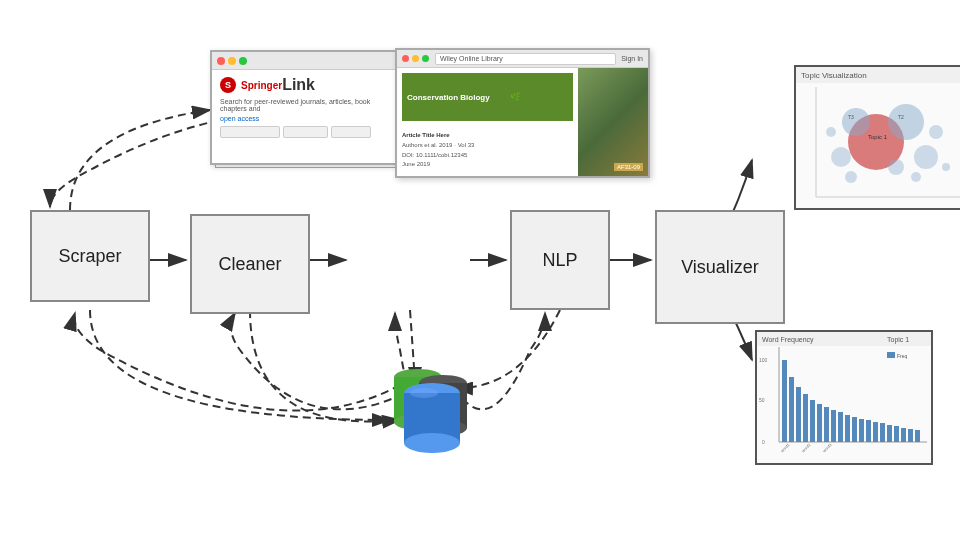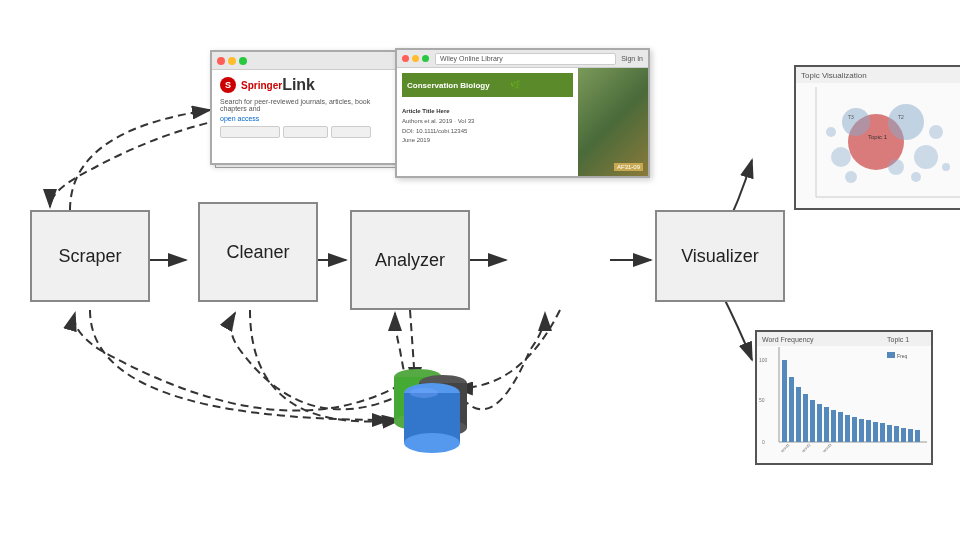--- a/index.html
+++ b/index.html
@@ -94,27 +94,27 @@
 
     <path d="M 90 310 Q 90 420 390 420" stroke="#333" stroke-width="2" stroke-dasharray="8,5" fill="none" marker-end="url(#arrowhead-dashed)"></path>
     <path d="M 250 310 Q 250 435 400 420" stroke="#333" stroke-width="2" stroke-dasharray="8,5" fill="none" marker-end="url(#arrowhead-dashed)"></path>
     <path d="M 410 310 Q 415 380 415 385" stroke="#333" stroke-width="2" stroke-dasharray="8,5" fill="none" marker-end="url(#arrowhead-dashed)"></path>
     <path d="M 560 310 Q 520 390 455 388" stroke="#333" stroke-width="2" stroke-dasharray="8,5" fill="none" marker-end="url(#arrowhead-dashed)"></path>
   </svg>
 
   <div class="pipeline-box" style="left:30px;top:210px;width:120px;height:92px;">
     <span>Scraper</span>
   </div>
-  <div class="pipeline-box" style="left:190px;top:202px;width:120px;height:100px;margin-left:8px;">
+  <div class="pipeline-box" style="left:190px;top:214px;width:120px;height:100px;">
     <span>Cleaner</span>
   </div>
-  <div class="pipeline-box" style="left:350px;top:210px;width:120px;height:100px;">
-    <span>Analyzer</span>
-  </div>
-  <div class="pipeline-box" style="left:655px;top:210px;width:130px;height:92px;">
+  <div class="pipeline-box" style="left:510px;top:210px;width:100px;height:100px;">
+    <span>NLP</span>
+  </div>
+  <div class="pipeline-box" style="left:655px;top:210px;width:130px;height:114px;">
     <span>Visualizer</span>
   </div>
 
   <div class="browser-mockup" style="left:210px;top:50px;width:195px;height:115px;z-index:5;">
     <div style="background:#e8e8e8;height:18px;display:flex;align-items:center;padding:0 5px;border-bottom:1px solid #ccc;">
       <div style="width:8px;height:8px;border-radius:50%;background:#ff5f57;margin-right:3px;"></div>
       <div style="width:8px;height:8px;border-radius:50%;background:#febc2e;margin-right:3px;"></div>
       <div style="width:8px;height:8px;border-radius:50%;background:#28c840;"></div>
     </div>
     <div style="padding:6px 8px;">
@@ -143,21 +143,21 @@
   <div class="browser-mockup" style="left:395px;top:48px;width:255px;height:130px;z-index:6;">
     <div style="background:#e8e8e8;height:18px;display:flex;align-items:center;padding:0 5px;border-bottom:1px solid #ccc;">
       <div style="width:7px;height:7px;border-radius:50%;background:#ff5f57;margin-right:3px;"></div>
       <div style="width:7px;height:7px;border-radius:50%;background:#febc2e;margin-right:3px;"></div>
       <div style="width:7px;height:7px;border-radius:50%;background:#28c840;margin-right:6px;"></div>
       <div style="font-size:7px;color:#555;flex:1;background:#fff;height:12px;border-radius:2px;padding:1px 4px;border:1px solid #ccc;">Wiley Online Library</div>
       <div style="font-size:7px;color:#555;margin-left:5px;">Sign In</div>
     </div>
     <div style="display:flex;height:calc(100% - 18px);">
       <div style="flex:1;padding:5px;">
-        <div style="background:#5a8a2a;color:white;font-size:8px;font-weight:bold;padding:7px 5px;margin-bottom:10px;display:flex;align-items:center;gap:21px;">
+        <div style="background:#5a8a2a;color:white;font-size:8px;font-weight:bold;padding:19px 5px;margin-bottom:10px;display:flex;align-items:center;gap:21px;">
           <span>Conservation Biology</span>
           <span style="font-size:9px;">🌿</span>
         </div>
         <div style="font-size:6px;color:#333;line-height:1.4;">
           <div style="font-weight:bold;margin-bottom:2px;">Article Title Here</div>
           <div style="color:#555;">Authors et al. 2019 · Vol 33</div>
           <div style="color:#555;margin-top:1px;">DOI: 10.1111/cobi.12345</div>
           <div style="color:#555;margin-top:1px;">June 2019</div>
         </div>
       </div>

